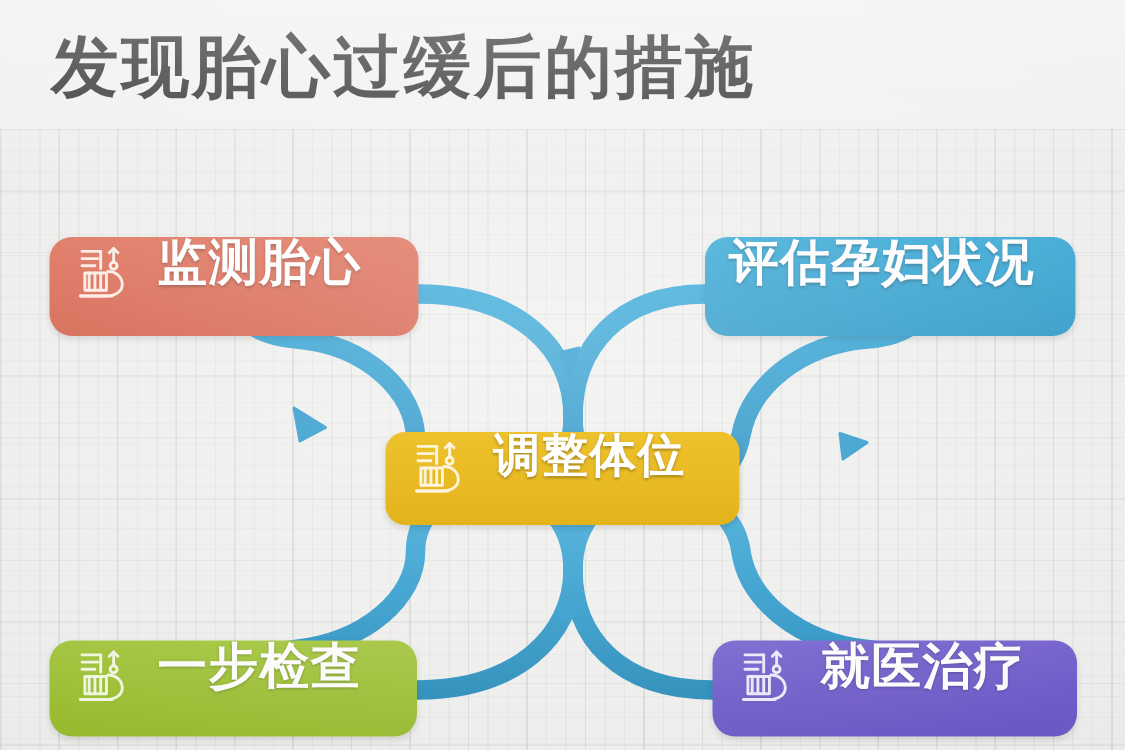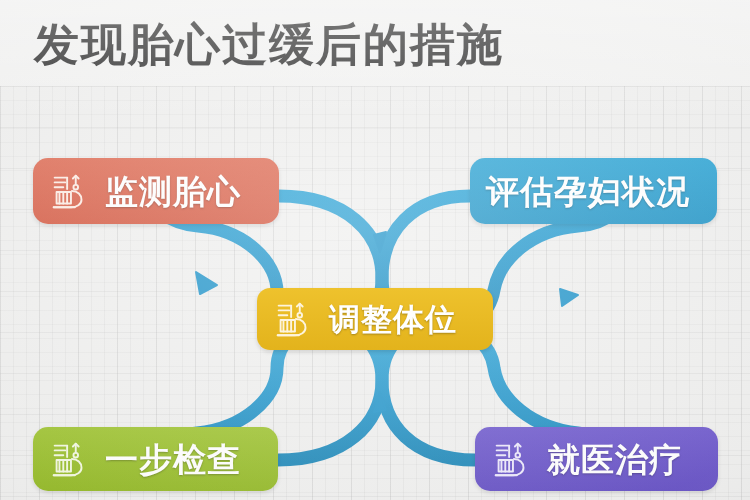--- a/index.html
+++ b/index.html
@@ -79,21 +79,20 @@
   #connectors {
     position: absolute;
     left: 0; top: 0;
     width: 750px; height: 500px;
   }
 
   
   .node {
     position: absolute;
     display: flex;
-    align-items: center;
     border-radius: 15px;
     box-sizing: border-box;
     box-shadow: 0 2px 4px rgba(0,0,0,0.13);
   }
   .node .icon {
     flex: 0 0 auto;
     width: 46px;
     height: 46px;
     margin-left: 14px;
     margin-right: 2px;

